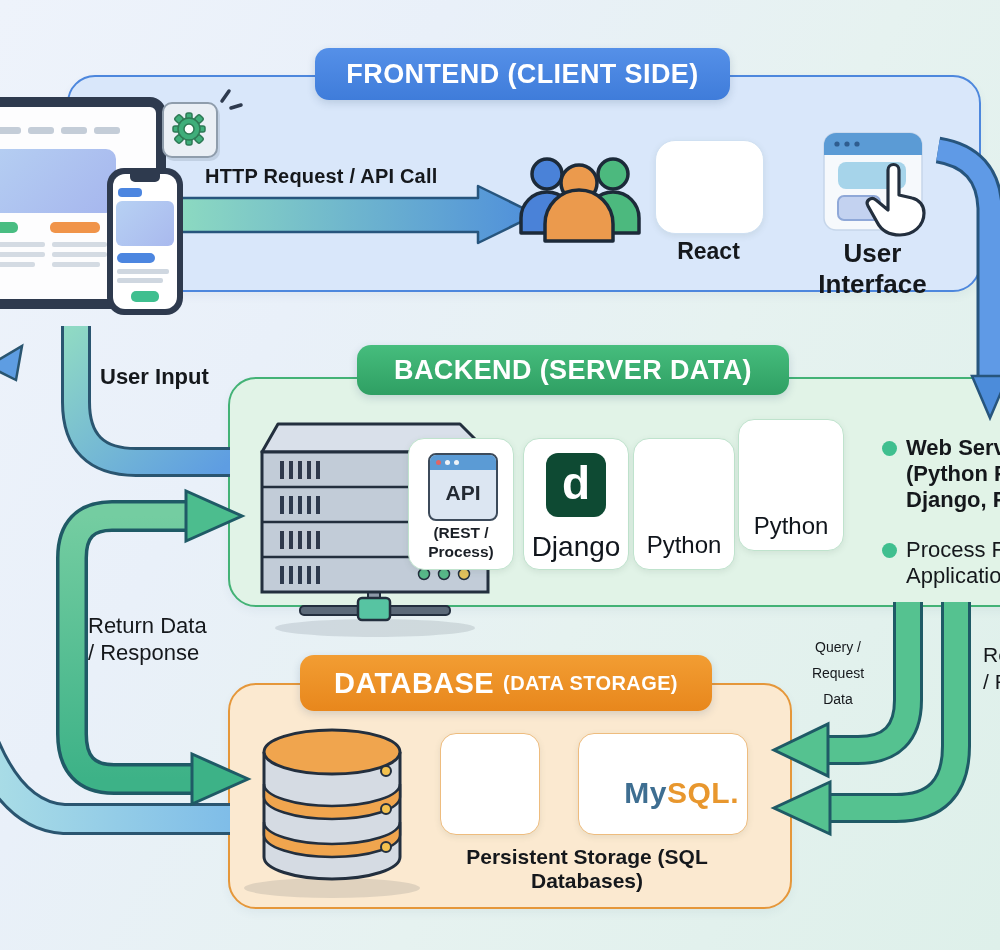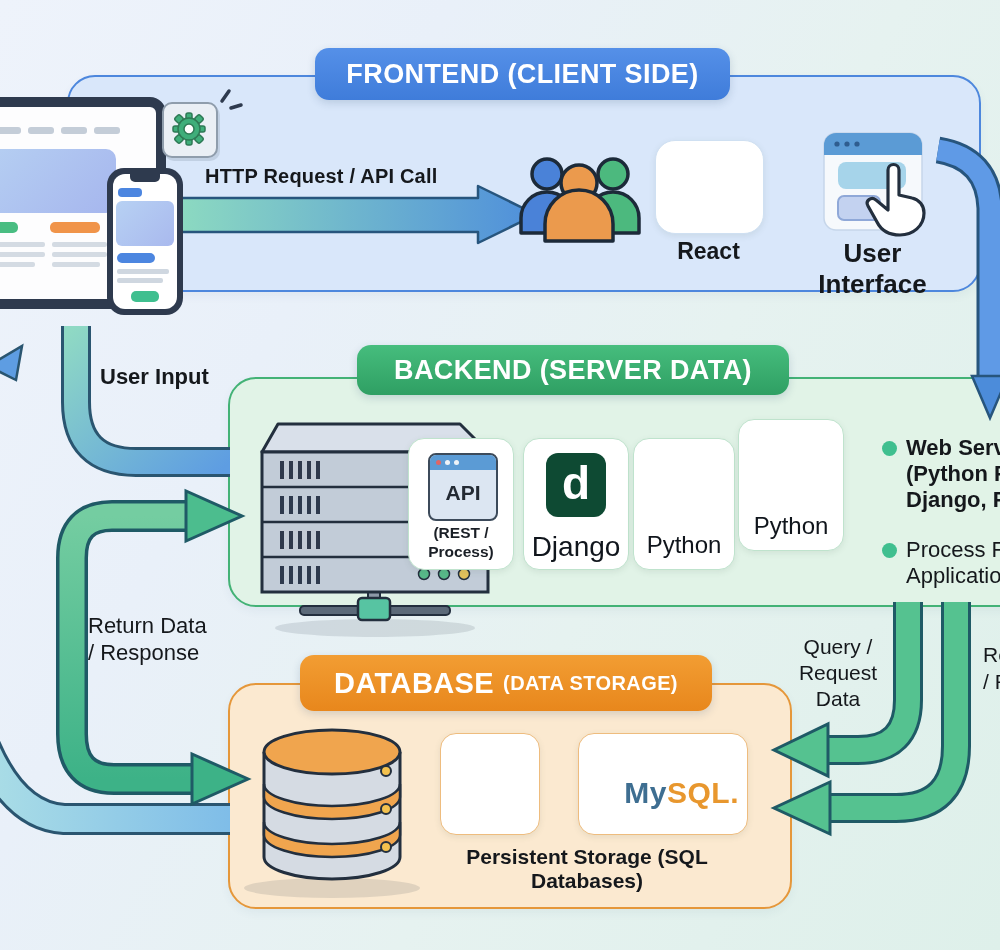--- a/index.html
+++ b/index.html
@@ -325,21 +325,21 @@
   </div>
   <div class="lbl" style="left:412px;top:845px;width:350px;text-align:center;font-size:21px;font-weight:700;">Persistent Storage (SQL Databases)</div>
 
   <div class="lbl" style="left:100px;top:364px;font-size:22px;font-weight:600;">User Input</div>
 
   <div class="lbl" style="left:88px;top:612px;font-size:22px;font-weight:500;line-height:27px;white-space:nowrap;">
     <span class="line">Return Data</span>
     <span class="line">/ Response</span>
   </div>
 
-  <div class="lbl" style="left:778px;top:634px;width:120px;text-align:center;font-size:21px;font-weight:500;line-height:26px;">
+  <div class="lbl" style="left:778px;top:634px;width:120px;text-align:center;font-size:14px;font-weight:500;line-height:26px;">
     <span class="line">Query /</span>
     <span class="line">Request</span>
     <span class="line">Data</span>
   </div>
 
   <div class="lbl" style="left:983px;top:641px;font-size:21px;font-weight:500;line-height:27px;white-space:nowrap;">
     <span class="line">Response</span>
     <span class="line">/ Result</span>
   </div>
 

